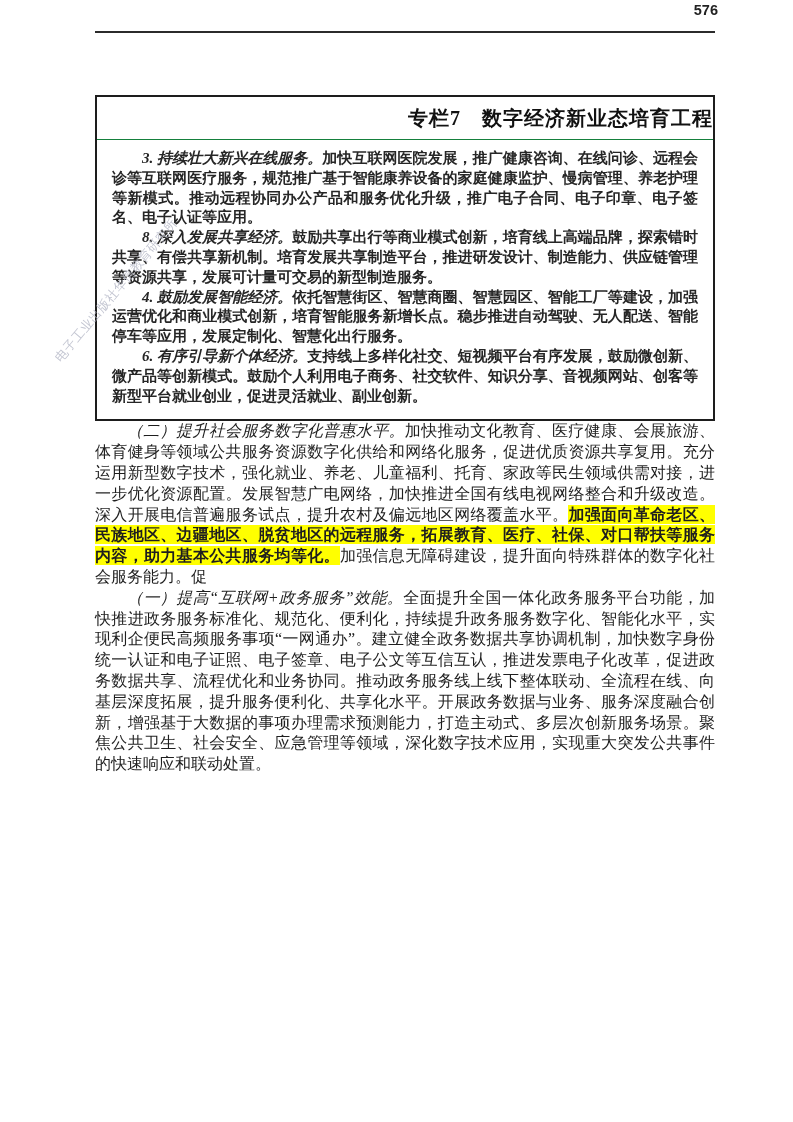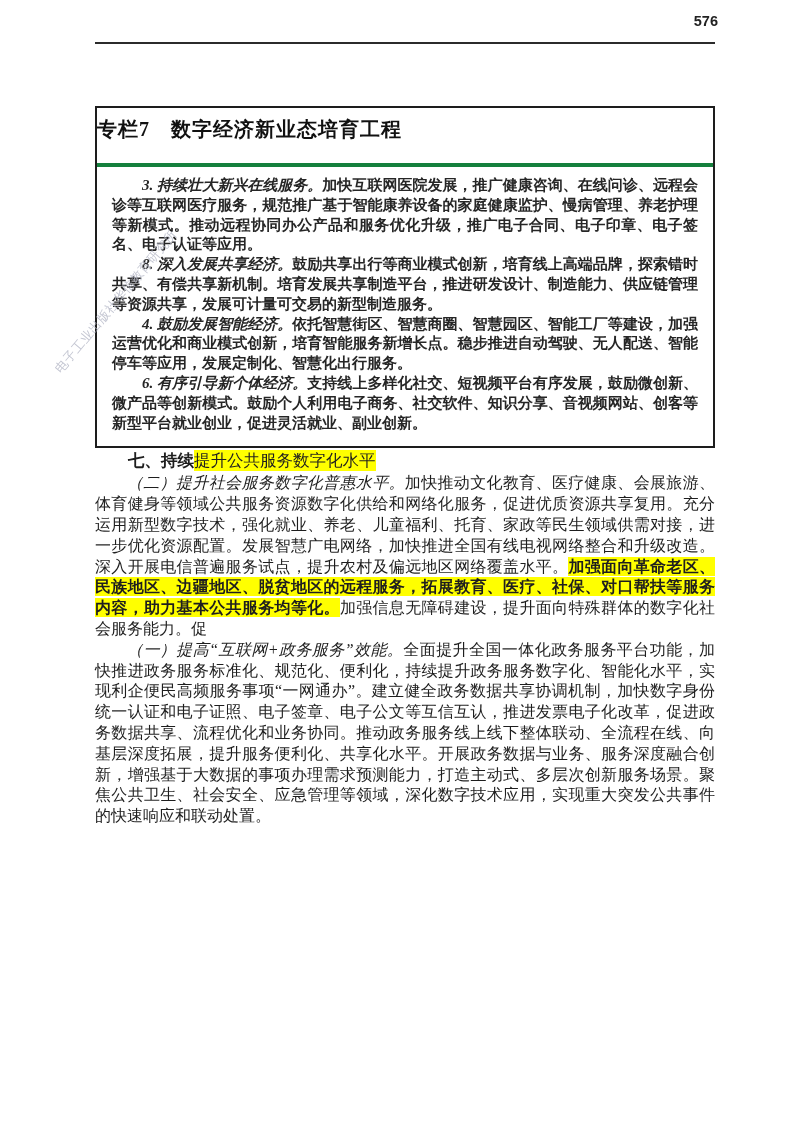--- a/index.html
+++ b/index.html
@@ -10,21 +10,20 @@
     --watermark:#b4b7c6;
   }
   html,body{margin:0;padding:0;background:#ffffff;}
   .page{
     position:relative;
     width:793px;height:858px;
     background:#ffffff;
     overflow:hidden;
     font-family:"Liberation Serif","DejaVu Serif",serif;
     color:var(--text);
-    margin-top:11px;
   }
   .pageno{
     position:absolute;top:2px;right:75px;
     font-family:"Liberation Sans","DejaVu Sans",sans-serif;
     font-weight:600;font-size:14.5px;color:#222;
   }
   .rule{
     position:absolute;top:31px;left:95px;width:620px;height:2px;
     background:var(--rule);
   }
@@ -56,26 +55,26 @@
   .heading{
     font-size:16.5px;line-height:25px;font-weight:bold;text-indent:2em;
   }
   .heading mark{font-weight:normal;}
   .box{
     margin-top:0px;
     border:2px solid #1d1d1d;
     background:#fff;
   }
   .box-title{
-    text-align:left;
+    text-align:right;
     font-weight:bold;
     font-size:20px;
     letter-spacing:1px;
-    padding:8px 0 20px 0;
-    border-bottom:4px solid #15803d;
+    padding:8px 0 7px 0;
+    border-bottom:1px solid #15803d;
     color:#111;
     text-indent:0;
   }
   .box-body{
     padding:9px 15px 13px 15px;
     font-size:15px;
     line-height:19.8px;
     font-weight:600;
     color:var(--box-text);
   }
@@ -99,20 +98,19 @@
       <div class="box-title">专栏7　数字经济新业态培育工程</div>
       <div class="box-body">
         <p><span class="lead">3. 持续壮大新兴在线服务。</span><span>加快互联网医院发展，推广健康咨询、在线问诊、远程会诊等互联网医疗服务，规范推广基于智能康养设备的家庭健康监护、慢病管理、养老护理等新模式。推动远程协同办公产品和服务优化升级，推广电子合同、电子印章、电子签名、电子认证等应用。</span></p>
         <p><span class="lead">8. 深入发展共享经济。</span><span>鼓励共享出行等商业模式创新，培育线上高端品牌，探索错时共享、有偿共享新机制。培育发展共享制造平台，推进研发设计、制造能力、供应链管理等资源共享，发展可计量可交易的新型制造服务。</span></p>
         <p><span class="lead">4. 鼓励发展智能经济。</span><span>依托智慧街区、智慧商圈、智慧园区、智能工厂等建设，加强运营优化和商业模式创新，培育智能服务新增长点。稳步推进自动驾驶、无人配送、智能停车等应用，发展定制化、智慧化出行服务。</span></p>
         <p><span class="lead">6. 有序引导新个体经济。</span><span>支持线上多样化社交、短视频平台有序发展，鼓励微创新、微产品等创新模式。鼓励个人利用电子商务、社交软件、知识分享、音视频网站、创客等新型平台就业创业，促进灵活就业、副业创新。</span></p>
       </div>
     </div>
 
 
-    <p class="heading"><span>七、持续</span><mark>提升公共服务数字化水平</mark></p>
 
     <p class="body tight"><span class="lead">（二）提升社会服务数字化普惠水平。</span><span>加快推动文化教育、医疗健康、会展旅游、体育健身等领域公共服务资源数字化供给和网络化服务，促进优质资源共享复用。充分运用新型数字技术，强化就业、养老、儿童福利、托育、家政等民生领域供需对接，进一步优化资源配置。发展智慧广电网络，加快推进全国有线电视网络整合和升级改造。深入开展电信普遍服务试点，提升农村及偏远地区网络覆盖水平。</span><mark class="bold">加强面向革命老区、民族地区、边疆地区、脱贫地区的远程服务，拓展教育、医疗、社保、对口帮扶等服务内容，助力基本公共服务均等化。</mark><span>加强信息无障碍建设，提升面向特殊群体的数字化社会服务能力。促</span></p>
 
     <p class="body tight"><span class="lead">（一）提高“互联网+政务服务”效能。</span><span>全面提升全国一体化政务服务平台功能，加快推进政务服务标准化、规范化、便利化，持续提升政务服务数字化、智能化水平，实现利企便民高频服务事项“一网通办”。建立健全政务数据共享协调机制，加快数字身份统一认证和电子证照、电子签章、电子公文等互信互认，推进发票电子化改革，促进政务数据共享、流程优化和业务协同。推动政务服务线上线下整体联动、全流程在线、向基层深度拓展，提升服务便利化、共享化水平。开展政务数据与业务、服务深度融合创新，增强基于大数据的事项办理需求预测能力，打造主动式、多层次创新服务场景。聚焦公共卫生、社会安全、应急管理等领域，深化数字技术应用，实现重大突发公共事件的快速响应和联动处置。</span></p>
 
   </div>
 </div>
 
 </body></html>

